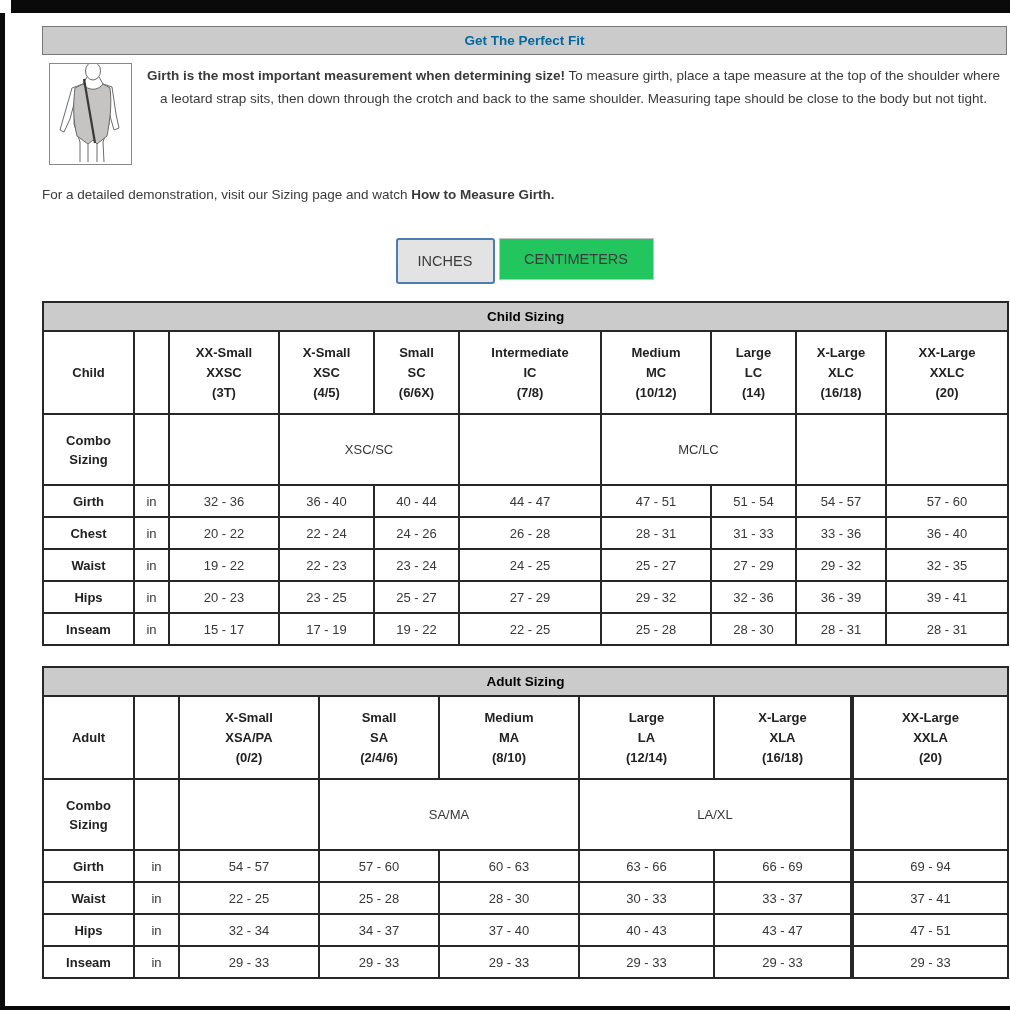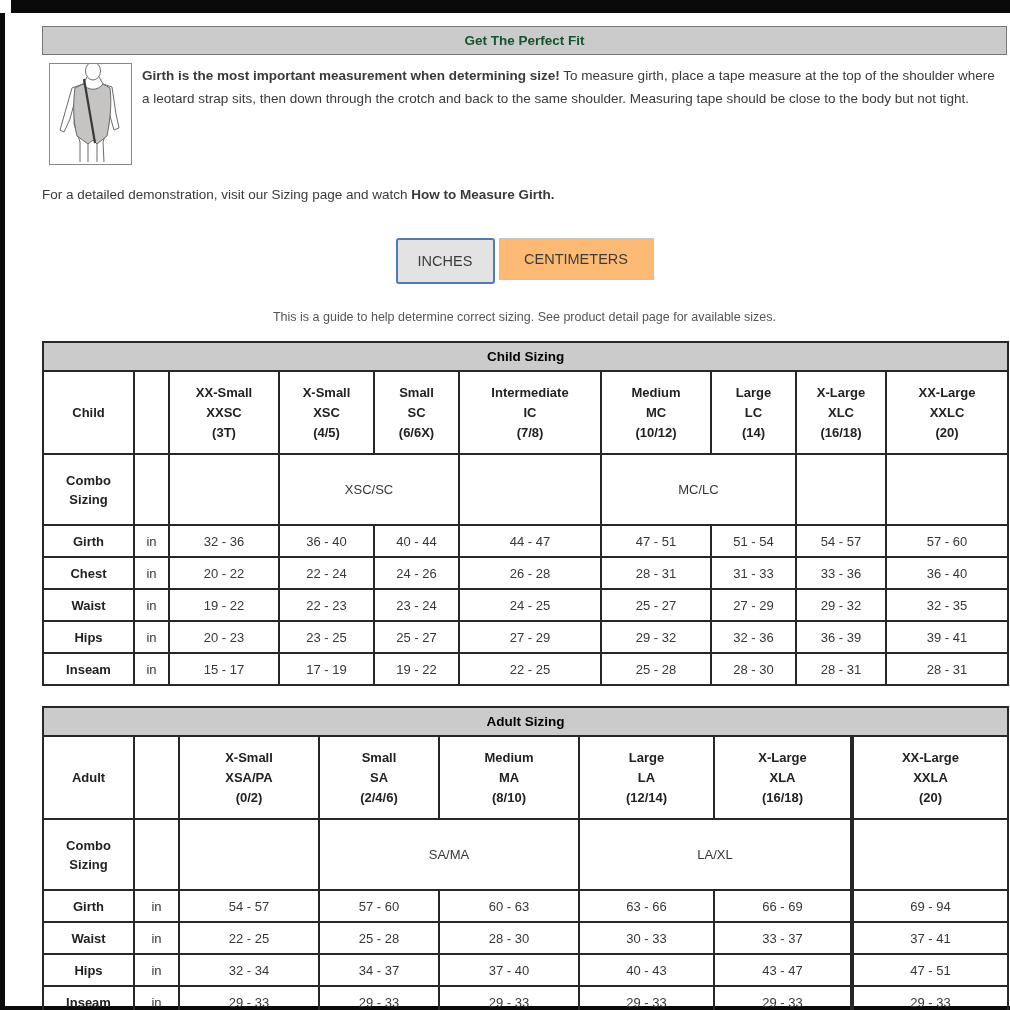--- a/index.html
+++ b/index.html
@@ -2,29 +2,29 @@
 <html><head>
 <meta charset="utf-8">
 <style>
   html,body{margin:0;padding:0;width:1010px;height:1010px;background:#fff;
     font-family:"Liberation Sans",sans-serif;position:relative;overflow:hidden;}
   .frame-top{position:absolute;left:11px;top:0;right:0;height:13px;background:#0a0a0a;}
   .frame-left{position:absolute;left:0;top:13px;width:5px;bottom:0;background:#0a0a0a;}
   .frame-bottom{position:absolute;left:0;bottom:0;right:0;height:4px;background:#0a0a0a;}
   .content{position:absolute;left:42px;top:26px;width:965px;}
   .title-bar{background:#cbcbcb;border:1px solid #777;height:27px;display:flex;
-    align-items:center;justify-content:center;font-weight:bold;font-size:13.5px;color:#14532d;}
+    align-items:center;justify-content:center;font-weight:bold;font-size:13.5px;color:#0369a1;}
   .intro-row{display:flex;margin-top:8px;}
   .figure-box{width:81px;height:100px;border:1px solid #888;flex:none;margin-left:7px;background:#fff;}
-  .intro-text{flex:1;font-size:13.5px;color:#3a3a3a;line-height:23px;padding:1px 2px 0 10px;}
+  .intro-text{flex:1;text-align:center;font-size:13.5px;color:#3a3a3a;line-height:23px;padding:1px 2px 0 10px;}
   .demo-line{text-align:left;font-size:13.5px;color:#3a3a3a;margin-top:4px;padding-top:18px;}
   .buttons{display:flex;justify-content:center;margin-top:36px;}
   .btn{font-size:14.5px;color:#3c3c3c;display:flex;align-items:center;justify-content:center;cursor:pointer;}
   .btn-inches{background:#e3e3e3;border:2px solid #4e7cb0;border-radius:3px;width:95px;height:42px;text-align:center;}
-  .btn-cm{background:#fdba74;border:1px solid #c2c2c2;width:153px;height:40px;margin-left:4px;}
+  .btn-cm{background:#22c55e;border:1px solid #c2c2c2;width:153px;height:40px;margin-left:4px;}
   .guide-note{text-align:center;font-size:12.5px;color:#555;margin-top:26px;}
   table{border-collapse:collapse;width:965px;table-layout:fixed;}
   .tbl-child{margin-top:17px;}
   .tbl-adult{margin-top:20px;}
   td{border:2px solid #272727;text-align:center;font-size:13px;color:#373737;padding:0;
      vertical-align:middle;overflow:hidden;}
   tr.bar-row td{background:#cbcbcb;font-weight:bold;font-size:13.5px;color:#000000;height:27px;}
   tr.head-row td{height:81px;font-weight:bold;color:#222;}
   tr.head-row .colhead div{line-height:20px;}
   tr.combo-row td{height:53px;}
@@ -62,21 +62,20 @@
     <div class="intro-text"><b>Girth is the most important measurement when determining size!</b><span> To measure girth, place a tape measure at the top of the shoulder where a leotard strap sits, then down through the crotch and back to the same shoulder. Measuring tape should be close to the body but not tight.</span></div>
   </div>
 
   <div class="demo-line"><span>For a detailed demonstration, visit our Sizing page and watch </span><b>How to Measure Girth.</b></div>
 
   <div class="buttons">
     <div class="btn btn-inches">INCHES</div>
     <div class="btn btn-cm">CENTIMETERS</div>
   </div>
 
-  <div class="guide-note">This is a guide to help determine correct sizing. See product detail page for available sizes.</div>
 
   <table class="tbl-child">
     <colgroup>
       <col style="width:91px">
         <col style="width:35px">
         <col style="width:110px">
         <col style="width:95px">
       <col style="width:85px">
         <col style="width:142px">
         <col style="width:110px">

